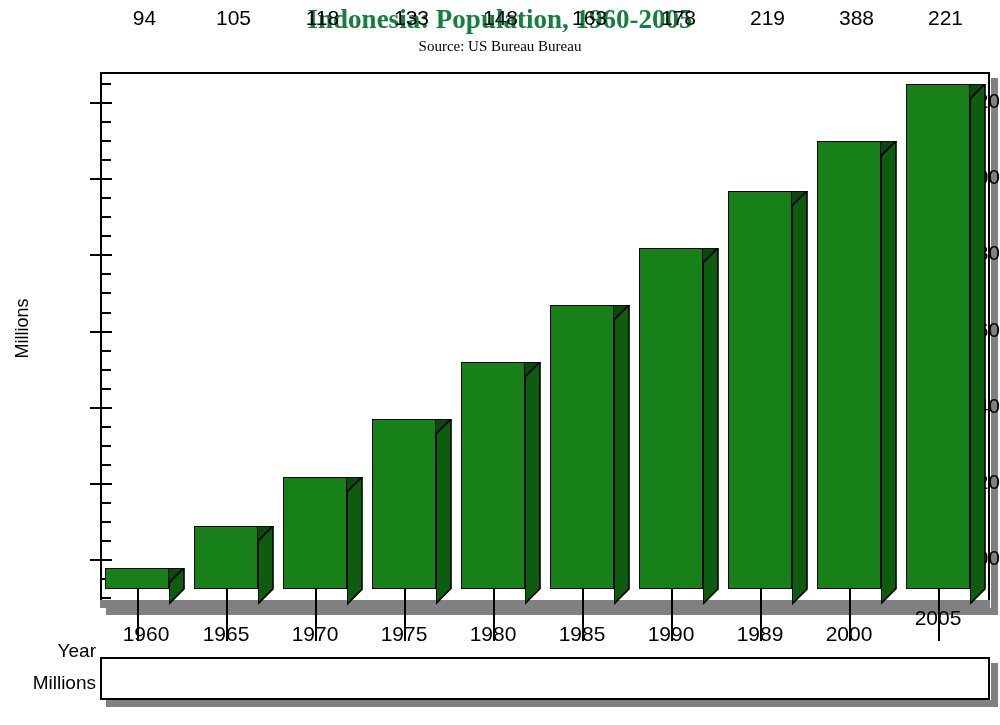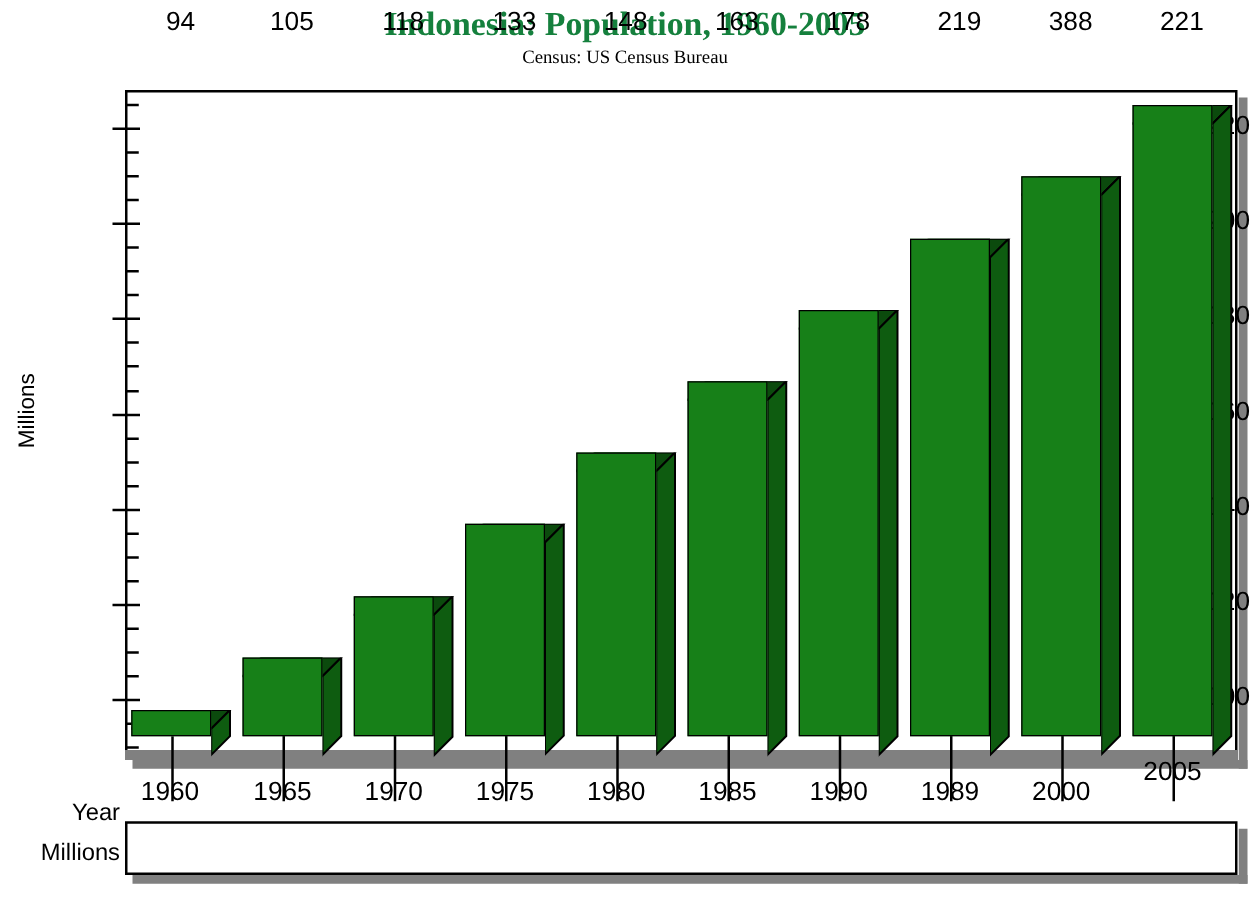--- a/index.html
+++ b/index.html
@@ -200,21 +200,21 @@
     top: 6px;
     text-align: center;
     font-size: 21px;
     color: #000000;
   }
 </style>
 </head>
 <body>
 
 <div id="chart-title">Indonesia: Population, 1960-2005</div>
-<div id="chart-subtitle">Census: US Census Bureau</div>
+<div id="chart-subtitle">Source: US Bureau Bureau</div>
 
 <div id="plot-shadow-right"></div>
 <div id="plot-shadow-bottom"></div>
 <div id="plot-area"></div>
 
 <div id="yaxis-layer">
     <div class="ytick-minor" style="top: 597.285px;"></div>
     <div class="ytick-minor" style="top: 578.236px;"></div>
     <div class="ytick-major" style="top: 559.186px;"></div>
     <div class="ylabel" style="top: 546.186px;">100</div>
@@ -361,21 +361,21 @@
     <div class="cell-value" style="left: 545px; width: 89px;">163</div>
     <div class="cell-value" style="left: 634px; width: 89px;">178</div>
     <div class="cell-value" style="left: 723px; width: 89px;">219</div>
     <div class="cell-value" style="left: 812px; width: 89px;">388</div>
     <div class="cell-value" style="left: 901px; width: 89px;">221</div>
   </div>
 
 <div id="plot-floor"></div>
 <div id="xaxis-layer">
     <div class="xtick-leader" style="left: 137px; top: 589.046px; height: 51.9544px;"></div>
-    <div class="xlabel" style="left: 96px; top: 622px; width: 80px;">1960</div>
+    <div class="xlabel" style="left: 106px; top: 622px; width: 80px;">1960</div>
     <div class="xtick-leader" style="left: 226px; top: 588px; height: 53px;"></div>
     <div class="xlabel" style="left: 186px; top: 622px; width: 80px;">1965</div>
     <div class="xtick-leader" style="left: 315px; top: 588px; height: 53px;"></div>
     <div class="xlabel" style="left: 275px; top: 622px; width: 80px;">1970</div>
     <div class="xtick-leader" style="left: 404px; top: 588px; height: 53px;"></div>
     <div class="xlabel" style="left: 364px; top: 622px; width: 80px;">1975</div>
     <div class="xtick-leader" style="left: 493px; top: 588px; height: 53px;"></div>
     <div class="xlabel" style="left: 453px; top: 622px; width: 80px;">1980</div>
     <div class="xtick-leader" style="left: 582px; top: 588px; height: 53px;"></div>
     <div class="xlabel" style="left: 542px; top: 622px; width: 80px;">1985</div>

